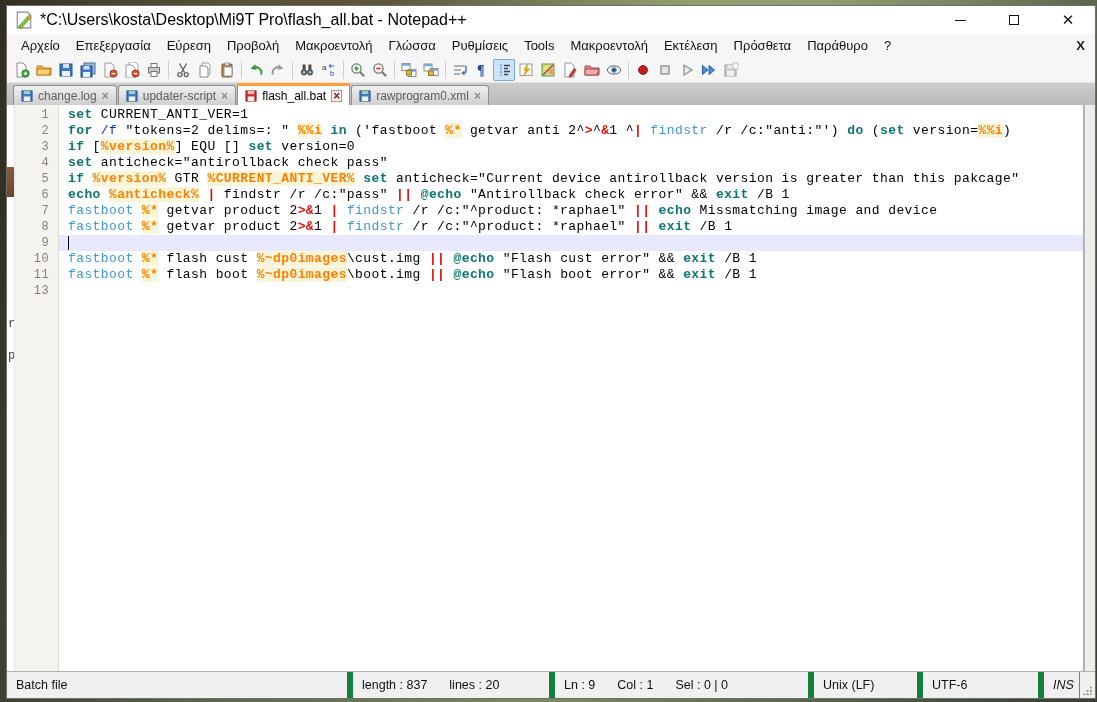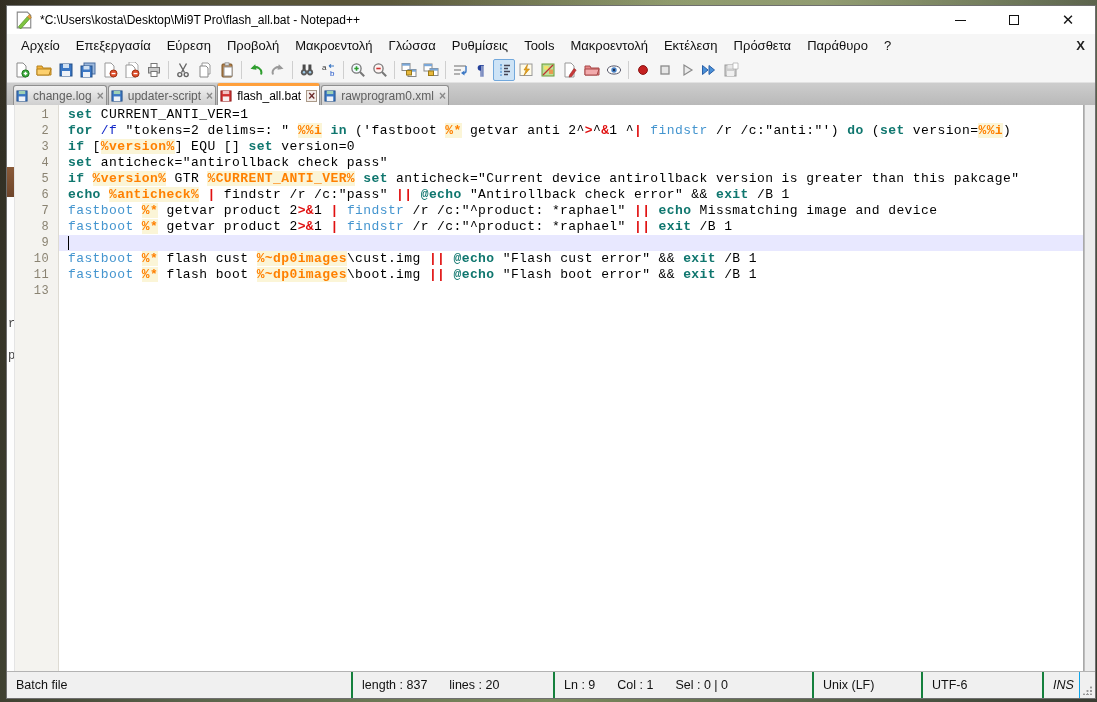--- a/index.html
+++ b/index.html
@@ -8,42 +8,42 @@
     radial-gradient(circle at 75% 0%, rgba(180,190,140,.55), transparent 40%),
     radial-gradient(circle at 30% 0%, rgba(90,80,50,.8), transparent 35%),
     linear-gradient(100deg,#2e2a20 0%, #59624a 25%, #7d8a5e 55%, #4c5542 85%, #3a3c32 100%);
   }
   .window { position:absolute; left:6px; top:5px; right:1px; bottom:3px;
     background:#fff; border:1px solid #6f6f6f; display:flex; flex-direction:column; }
 
   
   .titlebar { height:28px; background:#fff; display:flex; align-items:center; padding-left:8px; flex:0 0 auto; }
   .app-ico { width:18px; height:18px; margin-right:7px; flex:0 0 auto; }
-  .title-text { font-size:12px; color:#000; white-space:nowrap; }
+  .title-text { font-size:16px; color:#000; white-space:nowrap; }
   .win-controls { margin-left:auto; display:flex; align-items:center; height:100%; }
   .wc { width:54px; height:100%; display:flex; align-items:center; justify-content:center; color:#111; cursor:default; }
   .wc-min i { display:block; width:11px; border-top:1.4px solid #111; }
   .wc-max i { display:block; width:10px; height:10px; border:1.4px solid #111; }
   .wc-close { font-size:15px; font-weight:400; }
 
   
   .menubar { height:23px; background:#f6f6f6; display:flex; align-items:center; padding-left:6px; position:relative; flex:0 0 auto; font-size:13px; }
   .menu-item { padding:2px 8px; color:#101010; white-space:nowrap;text-align:right; }
   .menu-x { position:absolute; right:10px; font-size:13px; color:#222; font-weight:bold; }
 
   
   .toolbar { height:26px; background:#f6f6f6; border-bottom:1px solid #e2e2e2; display:flex; align-items:center; padding-left:4px; flex:0 0 auto; }
   .tb { width:22px; height:22px; display:flex; align-items:center; justify-content:center; border-radius:2px; }
   .tb svg { width:16px; height:16px; }
   .tb.active { background:#cde3f6; border:1px solid #72a8dc; }
   .tb-sep { width:1px; height:18px; background:#cfcfcf; margin:0 3px; }
 
   
   .tabbar { height:22px; background:linear-gradient(#cdcdcd,#b9b9b9); display:flex; align-items:flex-end; padding-left:6px; flex:0 0 auto; }
-  .tab { height:20px; display:flex; align-items:center; gap:5px; padding:0 2px; font-size:12px;
+  .tab { height:20px; display:flex; align-items:center; gap:5px; padding:0 7px; font-size:12px;
     background:linear-gradient(#f0f0f0,#cfcfcf); border:1px solid #8f8f8f; border-bottom:none;
     border-radius:3px 3px 0 0; color:#5f5f5f; margin-right:1px; white-space:nowrap; }
   .tab svg { width:12px; height:12px; }
   .tab .tx { font-size:12px; color:#8a8a8a; font-weight:bold; }
   .tab.active { height:22px; background:#fff; color:#000; border-top:3px solid #ffa03c; border-color:#8f8f8f; border-top-color:#ffa03c; position:relative; }
   .tab.active .tx { color:#6b2a2a; border:1px solid #a98; padding:0 1px; line-height:10px; background:#f4eeea; }
 
   
   .main { flex:1 1 auto; display:flex; min-height:0; position:relative; }
   .left-sliver { width:8px; background:#fdfdfd; border-right:1px solid #e4e4e4; position:relative; overflow:hidden; flex:0 0 auto; }
@@ -61,21 +61,21 @@
   .seg-f { color:#1228c8; }
   .seg-v { color:#ff8000; font-weight:bold; background:#fbf5d7; }
   .seg-r { color:#e01010; font-weight:bold; }
   .seg-c { color:#4495cf; }
   .seg-p { color:#000000; }
   .right-sliver { width:11px; background:#ececec; border-left:1px solid #bdbdbd; position:relative; overflow:hidden; flex:0 0 auto; }
   .rs-frag { position:absolute; left:0; font:10px "Liberation Sans", sans-serif; color:#555; white-space:nowrap;padding-left:48px; }
 
   
   .statusbar { height:27px; flex:0 0 auto; background:#f0f0f0; border-top:1px solid #b3b3b3; display:flex; align-items:stretch; font-size:12.5px; color:#111; }
-  .st { display:flex; align-items:center; padding-left:9px; gap:22px; border-right:2px solid #15803d; white-space:nowrap; }
+  .st { display:flex; align-items:center; padding-left:9px; gap:22px; border-right:6px solid #15803d; white-space:nowrap; }
   .st-doc { width:346px; }
   .st-len { width:202px; }
   .st-cur { width:259px; }
   .st-eol { width:109px; }
   .st-enc { width:121px; }
   .st-ins { width:36px; border-right:1px solid #0ea5e9;font-style:italic; }
   .grip { flex:1 1 auto; position:relative; border-right:none; }
   .grip i { position:absolute; right:3px; bottom:3px; width:9px; height:9px;
     background:
       radial-gradient(circle at 8px 1.5px,#9a9a9a 1px,transparent 1.2px),

